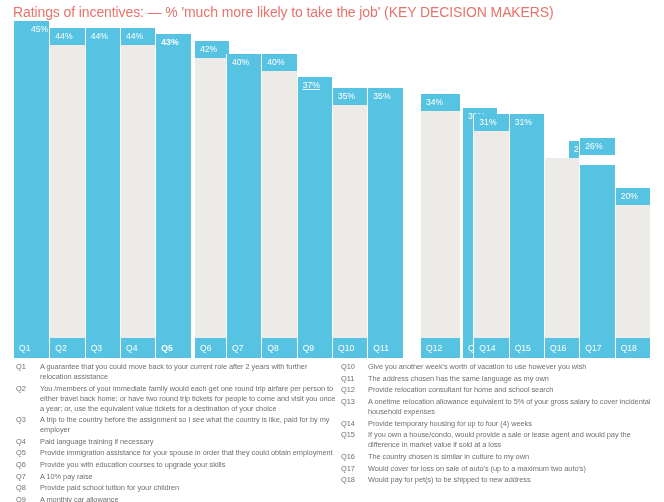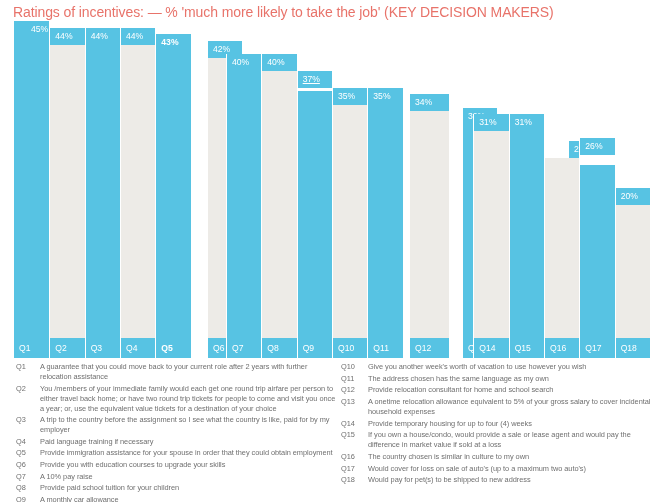--- a/index.html
+++ b/index.html
@@ -138,51 +138,51 @@
     <div class="col" style="left: 106px; width: 35.3333px;">
       <div class="bar-body" style="top: 23.6667px; background: rgb(237, 235, 231); border-left: 1px solid rgb(255, 255, 255);"></div>
       <div class="value-box" style="top: 6.66667px; border-left: 1px solid rgb(255, 255, 255);">44%</div>
       <div class="axis-cell">Q4</div>
     </div>
     <div class="col" style="left: 141.333px; width: 35.3333px; font-weight: bold;">
       <div class="bar-body" style="top: 30.3333px; background: rgb(87, 195, 227); border-left: 1px solid rgb(255, 255, 255);"></div>
       <div class="value-box" style="top: 13.3333px; border-left: 1px solid rgb(255, 255, 255);">43%</div>
       <div class="axis-cell">Q5</div>
     </div>
-    <div class="col" style="left: 193px; width: 35.3333px;">
+    <div class="col" style="left: 180px; width: 35.3333px;">
       <div class="bar-body" style="top: 37px; background: rgb(237, 235, 231); border-left: 1px solid rgb(255, 255, 255);"></div>
       <div class="value-box" style="top: 20px; border-left: 1px solid rgb(255, 255, 255);">42%</div>
       <div class="axis-cell">Q6</div>
     </div>
     <div class="col" style="left: 212px; width: 35.3333px;">
       <div class="bar-body" style="top: 50.3333px; background: rgb(87, 195, 227); border-left: 1px solid rgb(255, 255, 255);"></div>
       <div class="value-box" style="top: 33.3333px; border-left: 1px solid rgb(255, 255, 255);">40%</div>
       <div class="axis-cell">Q7</div>
     </div>
     <div class="col" style="left: 247.333px; width: 35.3333px;">
       <div class="bar-body" style="top: 50.3333px; background: rgb(237, 235, 231); border-left: 1px solid rgb(255, 255, 255);"></div>
       <div class="value-box" style="top: 33.3333px; border-left: 1px solid rgb(255, 255, 255);">40%</div>
       <div class="axis-cell">Q8</div>
     </div>
     <div class="col" style="left: 282.667px; width: 35.3333px;">
       <div class="bar-body" style="top: 70.3333px; background: rgb(87, 195, 227); border-left: 1px solid rgb(255, 255, 255);"></div>
-      <div class="value-box" style="top: 50px; border-left: 1px solid rgb(255, 255, 255); text-decoration: underline;">37%</div>
+      <div class="value-box" style="top: 56px; border-left: 1px solid rgb(255, 255, 255); text-decoration: underline;">37%</div>
       <div class="axis-cell">Q9</div>
     </div>
     <div class="col" style="left: 318px; width: 35.3333px;">
       <div class="bar-body" style="top: 83.6667px; background: rgb(237, 235, 231); border-left: 1px solid rgb(255, 255, 255);"></div>
       <div class="value-box" style="top: 66.6667px; border-left: 1px solid rgb(255, 255, 255);">35%</div>
       <div class="axis-cell">Q10</div>
     </div>
     <div class="col" style="left: 353.333px; width: 35.3333px;">
       <div class="bar-body" style="top: 83.6667px; background: rgb(87, 195, 227); border-left: 1px solid rgb(255, 255, 255);"></div>
       <div class="value-box" style="top: 66.6667px; border-left: 1px solid rgb(255, 255, 255);">35%</div>
       <div class="axis-cell">Q11</div>
     </div>
-    <div class="col" style="left: 395px; width: 40px;">
+    <div class="col" style="left: 406px; width: 40px;">
       <div class="bar-body" style="top: 90.3333px; background: rgb(237, 235, 231); border-left: 1px solid rgb(255, 255, 255);"></div>
       <div class="value-box" style="top: 73.3333px; border-left: 1px solid rgb(255, 255, 255);">34%</div>
       <div class="axis-cell">Q12</div>
     </div>
     <div class="col" style="left: 448px; width: 35.3333px;">
       <div class="bar-body" style="top: 103.667px; background: rgb(87, 195, 227); border-left: 1px solid rgb(255, 255, 255);"></div>
       <div class="value-box" style="top: 86.6667px; border-left: 1px solid rgb(255, 255, 255);">32%</div>
       <div class="axis-cell">Q13</div>
     </div>
     <div class="col" style="left: 459.333px; width: 35.3333px;">

